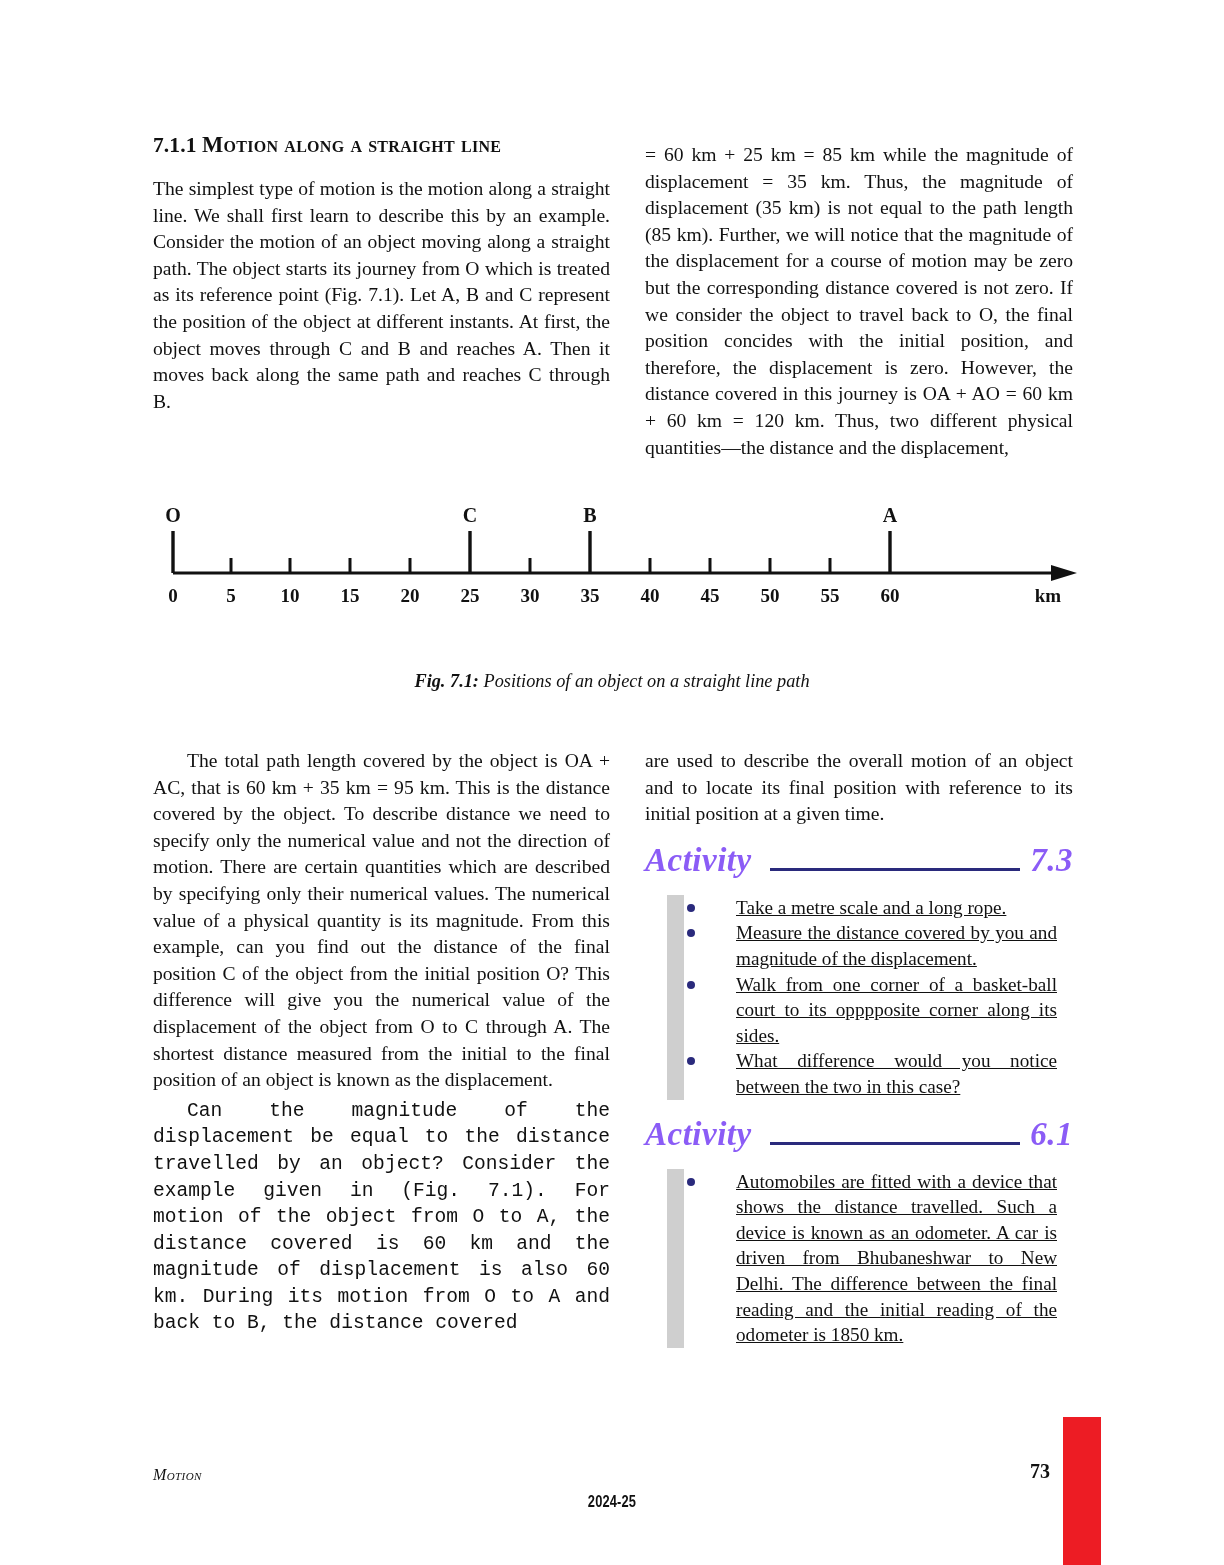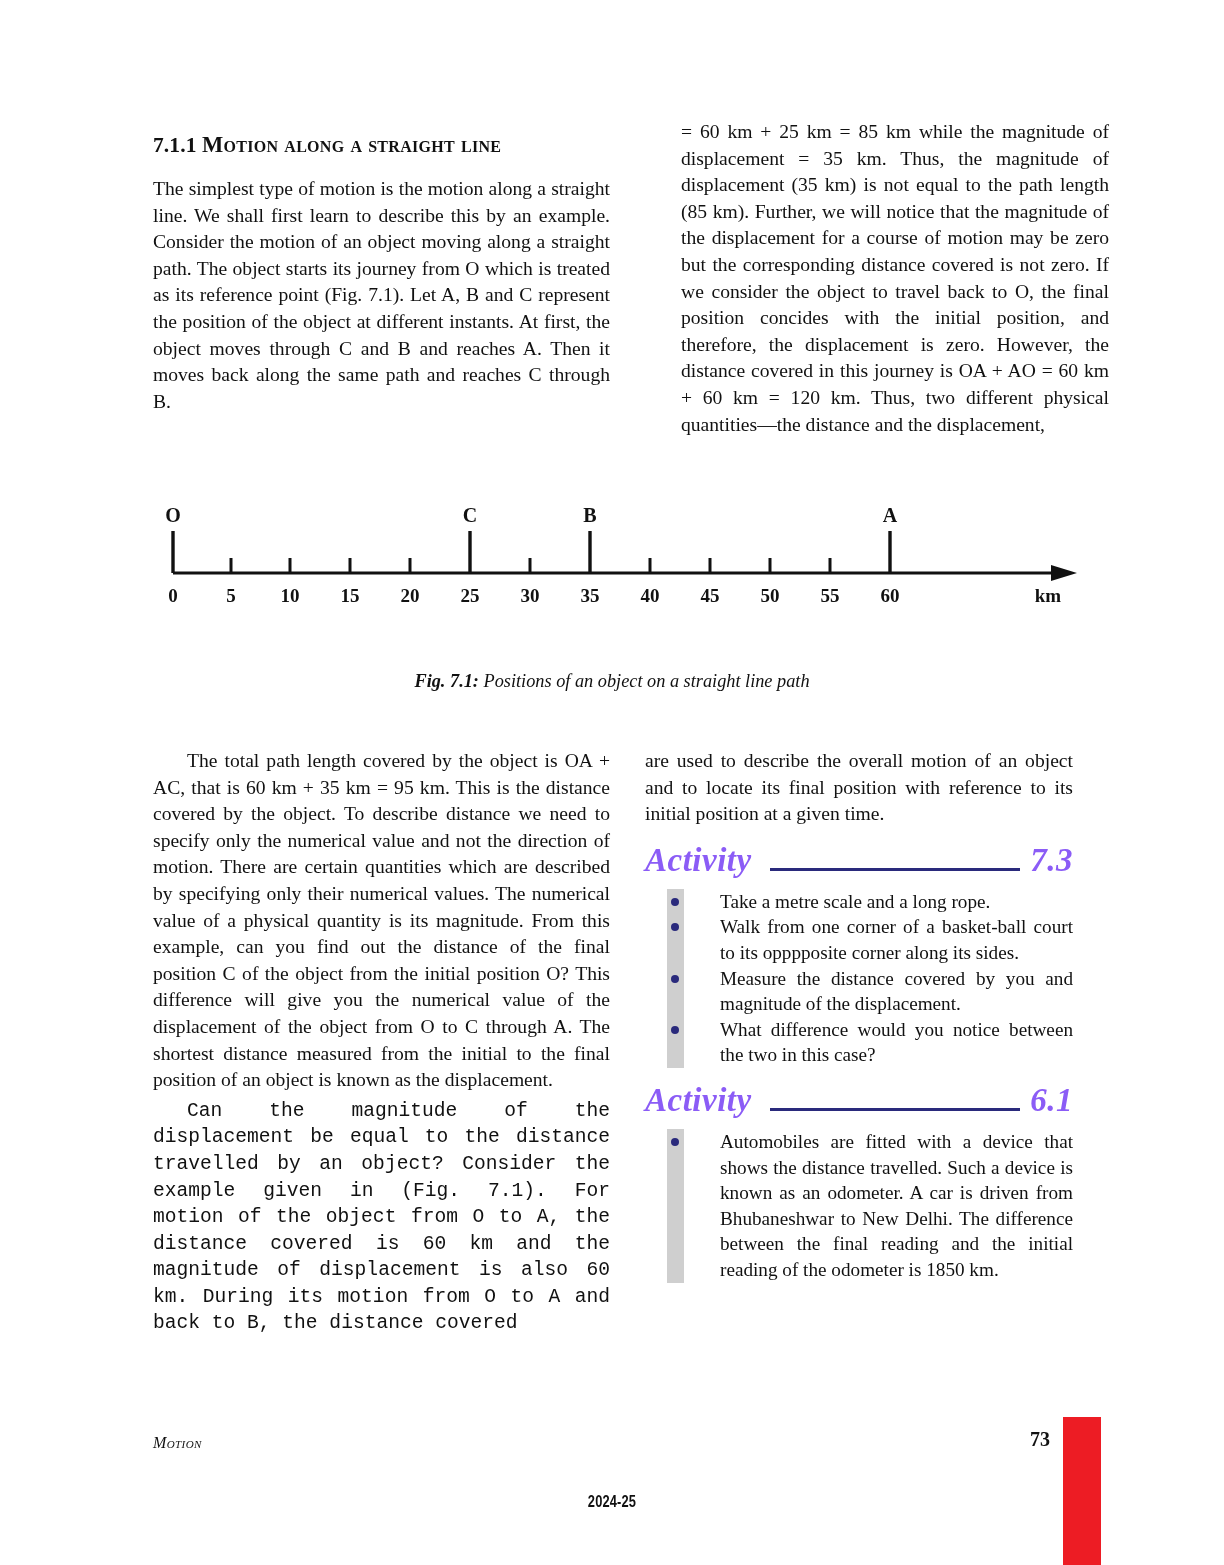--- a/index.html
+++ b/index.html
@@ -119,22 +119,23 @@
   .gray-rail {
     position: absolute;
     left: 22px;
     top: 0;
     bottom: 0;
     width: 17px;
     background: #cfcfcf;
   }
   ul.acts {
     list-style: none;
-    margin: 0;
+    margin: 16px;
     padding: 0;
+    text-decoration: underline;
   }
   ul.acts li {
     position: relative;
     margin: 0 0 0 0;
     padding-left: 75px;
     font-size: 19.2px;
     line-height: 25.6px;
     text-align: justify;
   }
   ul.acts li .dot {
@@ -144,21 +145,21 @@
     width: 8px;
     height: 8px;
     border-radius: 50%;
     background: #2a2a7c;
   }
 
   
   .footer {
     position: absolute;
     left: 0;
-    top: 1424px;
+    top: 1456px;
     width: 1224px;
     height: 60px;
   }
   .footer-chaptername {
     position: absolute;
     left: 153px;
     top: 10px;
     font-size: 16px;
     font-style: italic;
     font-variant: small-caps;
@@ -214,21 +215,21 @@
 <div class="page">
 
   <div class="col-left" style="top:132px;">
     <h2 class="section-head">
       <span class="num">7.1.1</span>
       <span class="smallcaps">Motion along a straight line</span>
     </h2>
     <p class="body">The simplest type of motion is the motion along a straight line. We shall first learn to describe this by an example. Consider the motion of an object moving along a straight path. The object starts its journey from O which is treated as its reference point (Fig. 7.1). Let A, B and C represent the position of the object at different instants. At first, the object moves through C and B and reaches A. Then it moves back along the same path and reaches C through B.</p>
   </div>
 
-  <div class="col-right" style="top:119px;margin-left:36px;">
+  <div class="col-right" style="top:142px;">
     <p class="body">= 60 km + 25 km = 85 km while the magnitude of displacement = 35 km. Thus, the magnitude of displacement (35 km) is not equal to the path length (85 km). Further, we will notice that the magnitude of the displacement for a course of motion may be zero but the corresponding distance covered is not zero. If we consider the object to travel back to O, the final position concides with the initial position, and therefore, the displacement is zero. However, the distance covered in this journey is OA + AO = 60 km + 60 km = 120 km. Thus, two different physical quantities—the distance and the displacement,</p>
   </div>
 
   <div class="figure-wrap">
     <svg class="numberline" width="930" height="110" viewBox="0 0 930 110">
 
       <line x1="20" y1="68" x2="898" y2="68" stroke="#111" stroke-width="3.2"></line>
 
       <polygon points="898,60 924,68 898,76" fill="#111"></polygon>
 
@@ -291,25 +292,25 @@
       </div>
       <div class="activity-list">
         <div class="gray-rail"></div>
         <ul class="acts">
           <li>
             <span class="dot"></span>
             <span>Take a metre scale and a long rope.</span>
           </li>
           <li>
             <span class="dot"></span>
+            <span>Measure the distance covered by you and magnitude of the displacement.</span>
+          </li>
+          <li>
+            <span class="dot"></span>
             <span>Walk from one corner of a basket-ball court to its opppposite corner along its sides.</span>
-          </li>
-          <li>
-            <span class="dot"></span>
-            <span>Measure the distance covered by you and magnitude of the displacement.</span>
           </li>
           <li>
             <span class="dot"></span>
             <span>What difference would you notice between the two in this case?</span>
           </li>
         </ul>
       </div>
     </div>
 
     <div class="activity-block">

